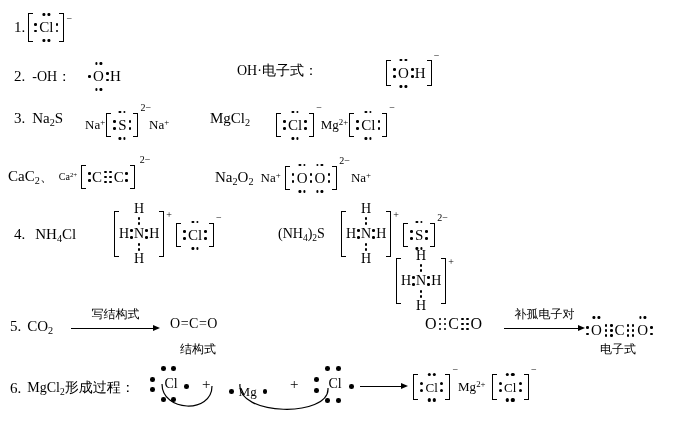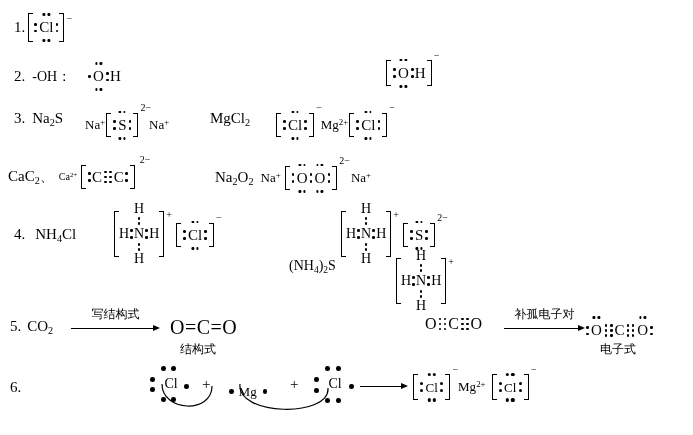--- a/index.html
+++ b/index.html
@@ -176,21 +176,21 @@
     border-bottom: 3.5px solid transparent;
     border-left: 7px solid #000;
     margin-left: -1px;
   }
   .sublabel {
     font-family: Liberation Sans, sans-serif;
     font-size: 12px;
     position: absolute;
   }
 
-  .co2struct { font-size: 20px; letter-spacing: 0.5px; }
+  .co2struct { font-size: 14px; letter-spacing: 0.5px; }
 
   
   .cloud {
     position: relative;
     display: inline-block;
     width: 46px;
     height: 40px;
     vertical-align: middle;
   }
   .cloud .sym {
@@ -262,20 +262,25 @@
           </span>
       </span>
       <span class="pair">
           <span class="d"></span>
           <span class="d"></span>
         </span>
       <span>H</span>
     </span>
   </div>
 
+  <div class="row" style="left:237px; top:62px;">
+    <span class="cn">
+      <span style="font-family:'Liberation Serif',serif;">OH·</span><span>电子式：</span>
+    </span>
+  </div>
 
   <div class="row" style="left:385px; top:60px;">
     <span class="lewis">
       <span class="brk tall" style="height:26px;">
         <span class="pair">
             <span class="d"></span>
             <span class="d"></span>
           </span>
         <span class="atom">
           <span class="dots-top">
@@ -544,21 +549,21 @@
         </span>
         <span class="pair">
             <span class="d"></span>
             <span class="d"></span>
           </span>
       </span>
       <span class="chg tallchg">−</span>
     </span>
   </div>
 
-  <div class="row" style="left:289px; top:226px;margin-top:32px;">
+  <div class="row" style="left:278px; top:226px;">
     <span class="lbl" style="font-size:14px;">
       <span>(NH</span><sub>4</sub><span>)</span><sub>2</sub><span>S</span>
     </span>
   </div>
 
   <div class="row" style="left:340px; top:211px;">
     <span class="lewis">
       <span class="brk" style="height:46px;">
         <span class="nh4">
           <span class="h">H</span>
@@ -770,20 +775,23 @@
       <span class="pair">
           <span class="d"></span>
           <span class="d"></span>
         </span>
     </span>
   </div>
   <div class="sublabel" style="left:600px; top:341px;">电子式</div>
 
   <div class="row" style="left:10px; top:379px;">
     <span class="lbl">6.</span>
+    <span class="cn" style="margin-left:6px;">
+      <span style="font-family:'Liberation Serif',serif;">MgCl</span><sub style="font-family:'Liberation Serif',serif;">2</sub><span>形成过程：</span>
+    </span>
   </div>
 
   <div style="position:absolute; left:148px; top:364px;">
     <span class="cloud">
       <span class="sym">Cl</span>
       <span class="bd" style="left:13px; top:2px;"></span>
       <span class="bd" style="left:23px; top:2px;"></span>
       <span class="bd" style="left:2px; top:13px;"></span>
       <span class="bd" style="left:2px; top:23px;"></span>
       <span class="bd" style="left:13px; top:33px;"></span>

